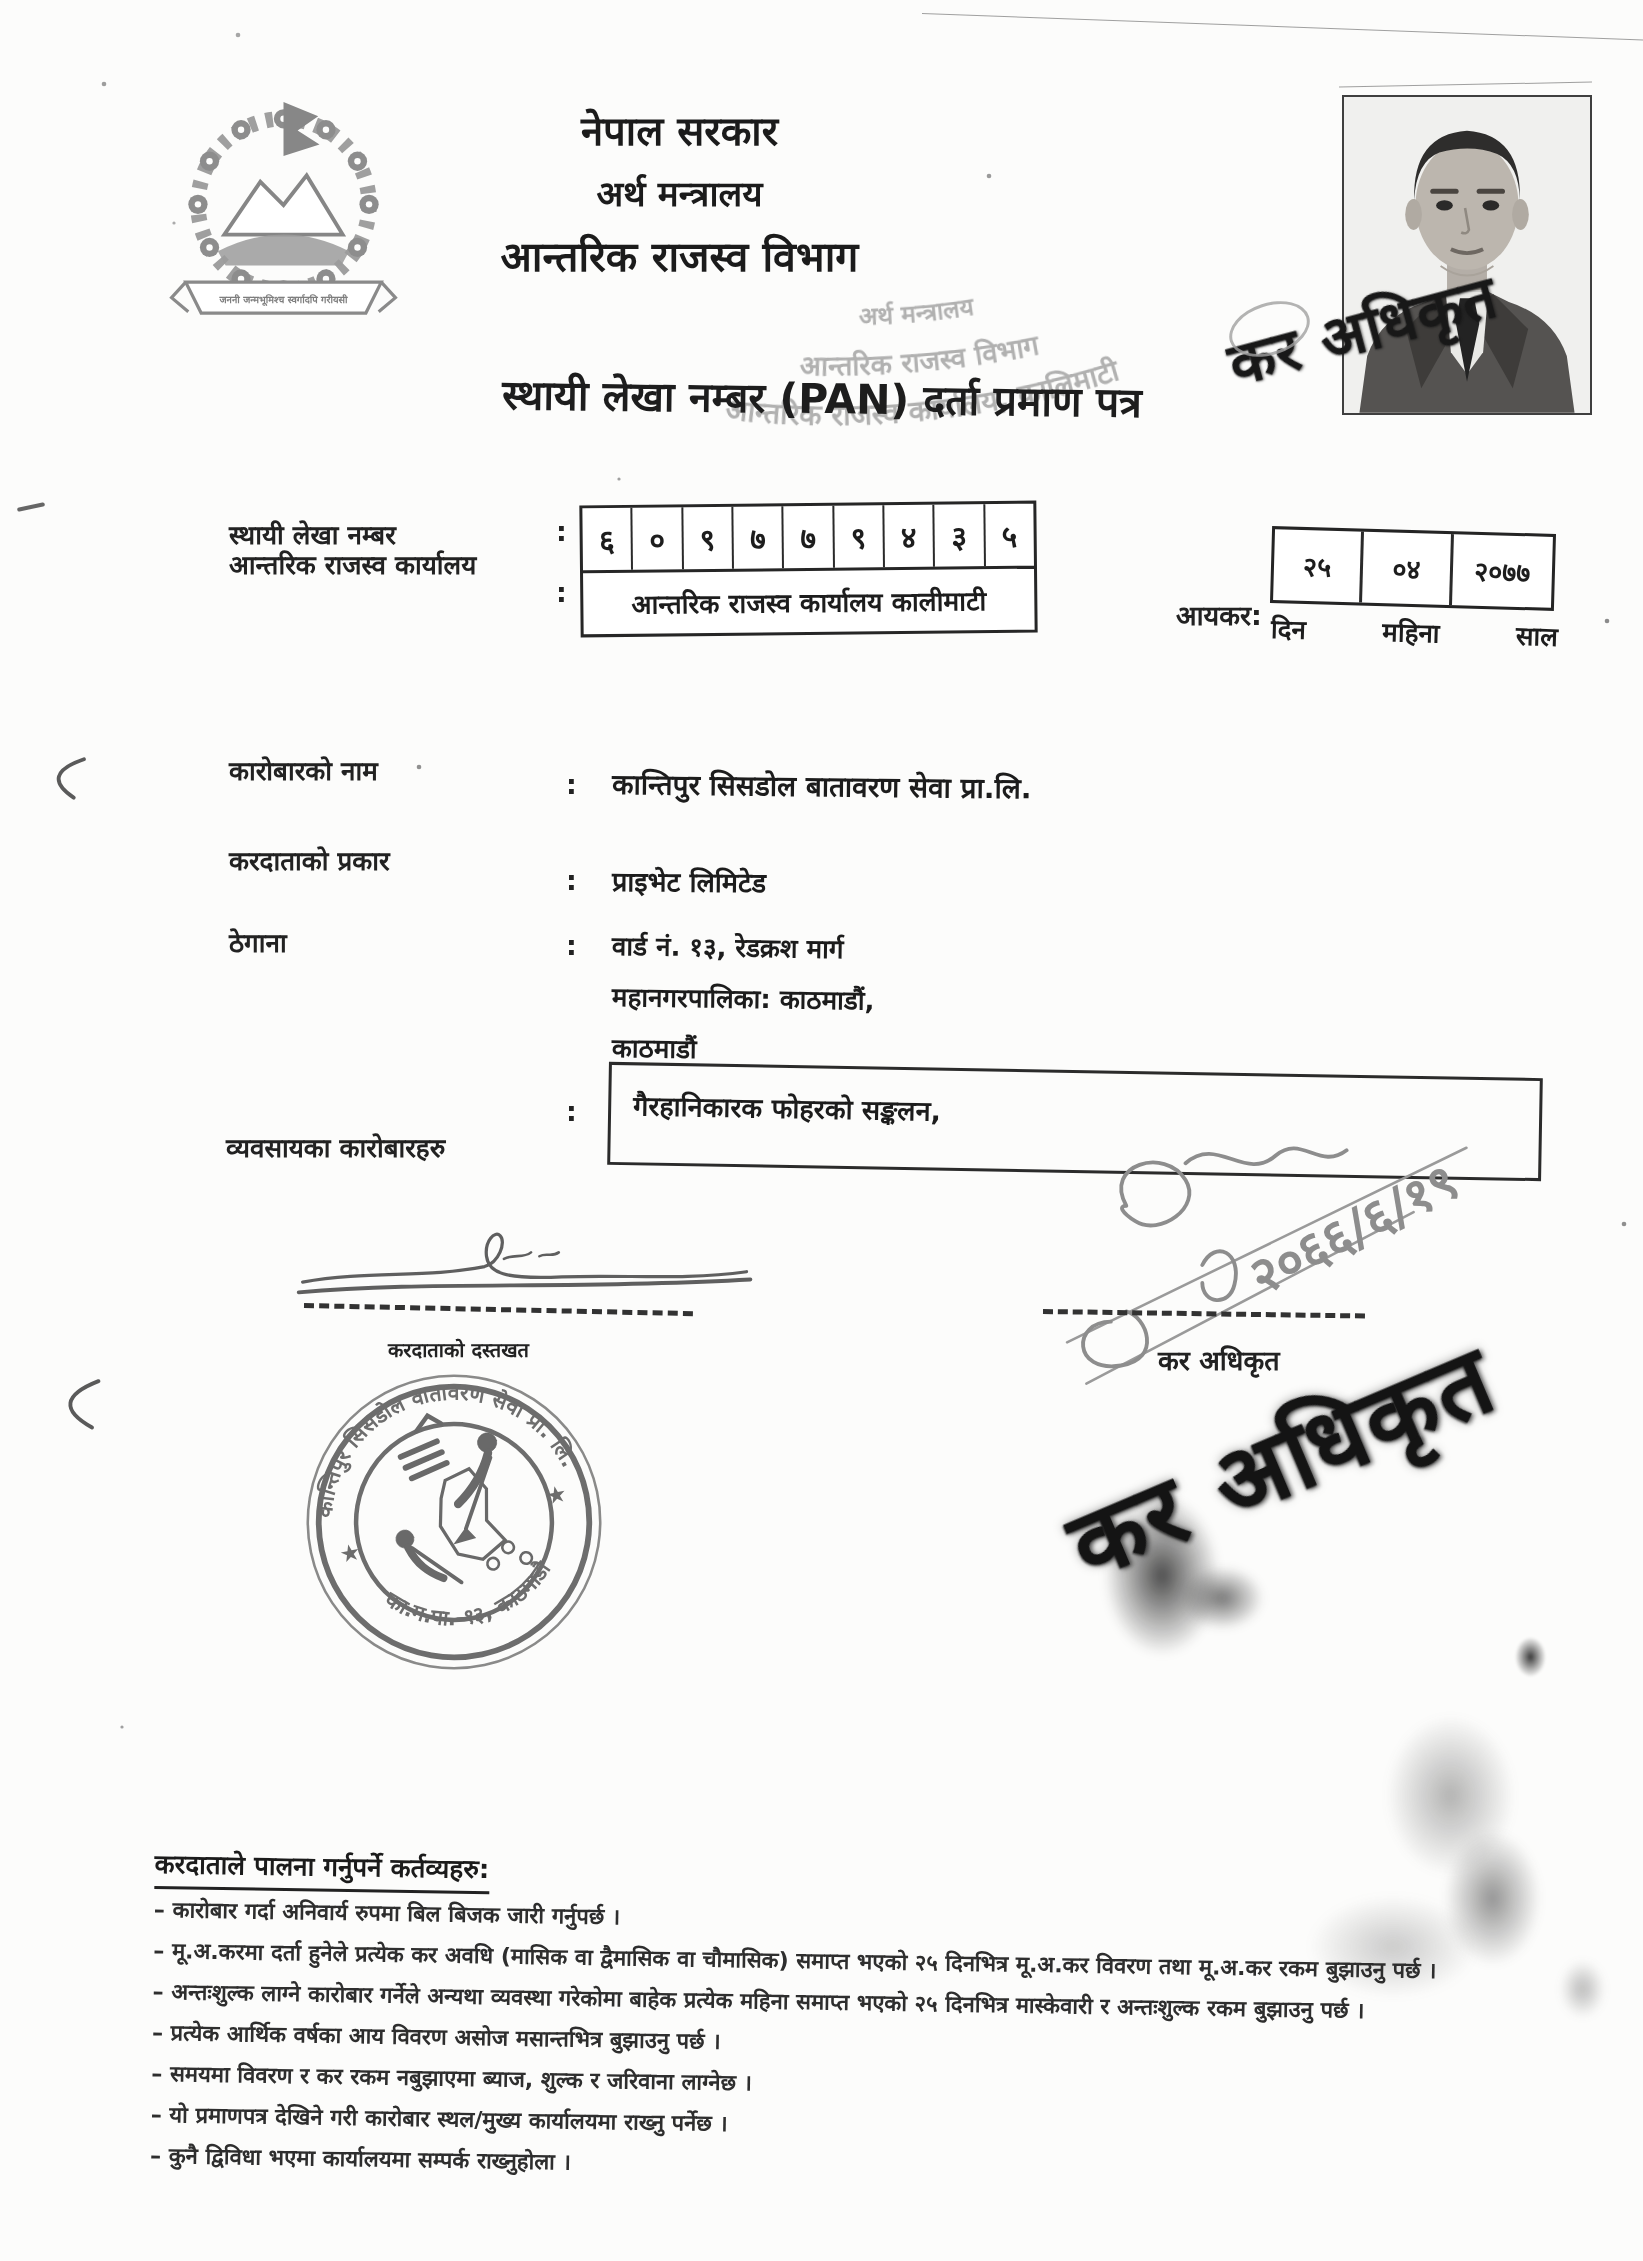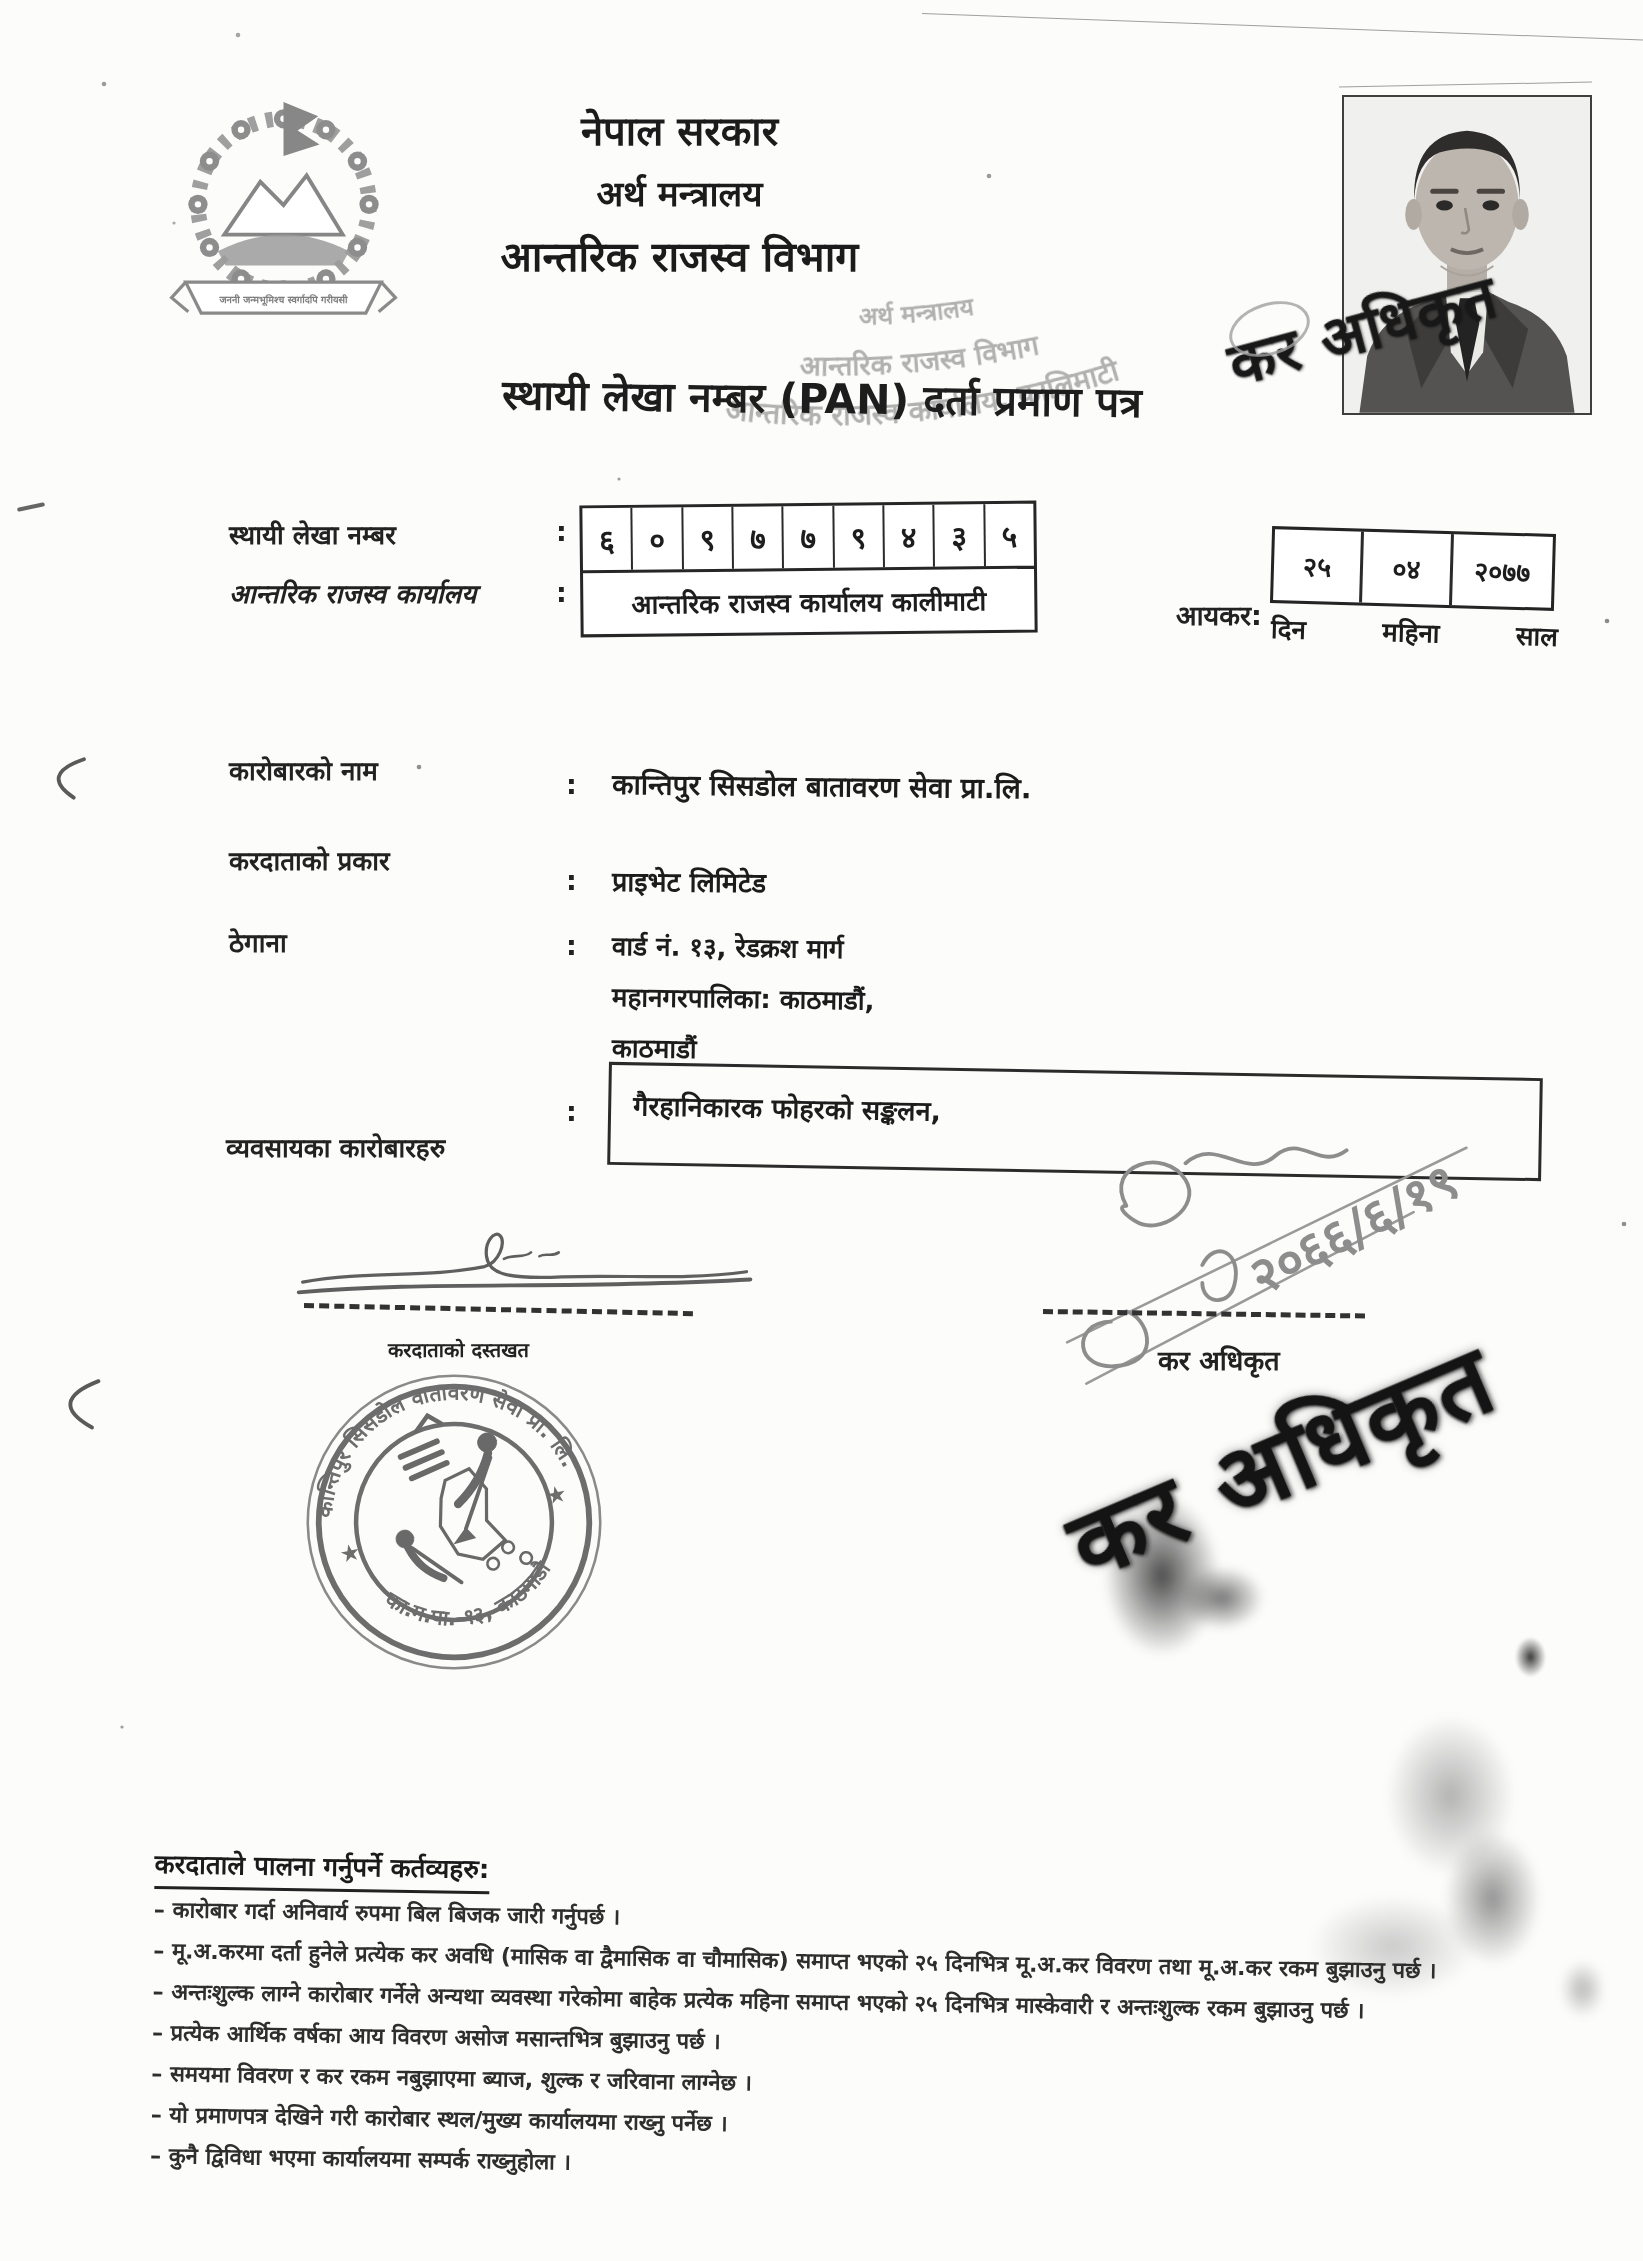--- a/index.html
+++ b/index.html
@@ -153,21 +153,21 @@
     </svg>
   </div>
 
   <div class="abs" id="photo-stamp">कर अधिकृत</div>
   <div class="abs" id="photo-scrawl"></div>
 
   <div class="abs" id="doc-title">स्थायी लेखा नम्बर (PAN) दर्ता प्रमाण पत्र</div>
 
   <div class="abs lbl" style="left:229px;top:516px;">स्थायी लेखा नम्बर</div>
   <div class="abs colon" style="left:556px;top:516px;">:</div>
-  <div class="abs lbl" style="left:229px;top:575px;font-style:italic;">आन्तरिक राजस्व कार्यालय</div>
+  <div class="abs lbl" style="left:229px;top:546px;">आन्तरिक राजस्व कार्यालय</div>
   <div class="abs colon" style="left:556px;top:577px;">:</div>
 
   <div class="abs" id="pan-table">
     <div id="pan-digits">
       <div class="pan-cell">६</div>
       <div class="pan-cell">०</div>
       <div class="pan-cell">९</div>
       <div class="pan-cell">७</div>
       <div class="pan-cell">७</div>
       <div class="pan-cell">९</div>

